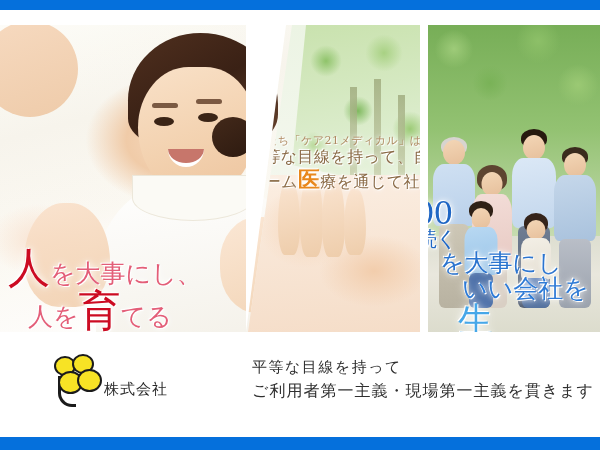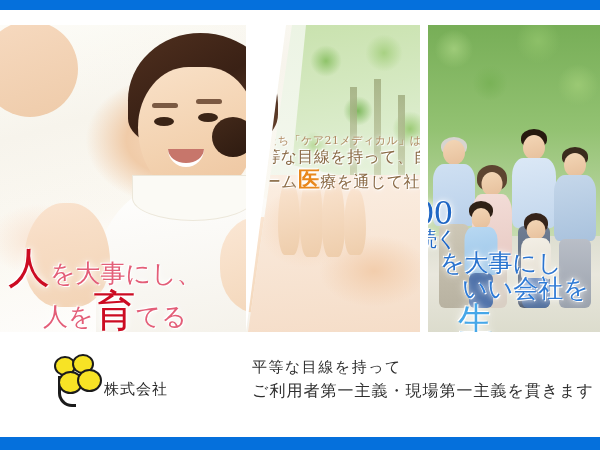--- a/index.html
+++ b/index.html
@@ -92,21 +92,21 @@
   .fam{position:absolute;bottom:24px;}
   .fam .head{position:absolute;left:50%;transform:translateX(-50%);top:0;border-radius:50%;
     background:linear-gradient(165deg,#f3d6b6 0%,#e6bf9b 100%);}
   .fam .hair{position:absolute;left:50%;transform:translateX(-50%);top:-3px;border-radius:50% 50% 40% 40%;}
   .fam .torso{position:absolute;left:50%;transform:translateX(-50%);border-radius:26% 26% 12% 12%;}
   .fam .legs{position:absolute;left:50%;transform:translateX(-50%);border-radius:6px;}
 
   
   .copy{position:absolute;font-family:"DejaVu Serif","Liberation Serif",serif;white-space:nowrap;}
 
-  .copy-left{left:8px;top:222px;line-height:1.02;text-align:center;}
+  .copy-left{left:8px;top:222px;line-height:1.02;}
   .copy-left .ln{display:block;}
   .copy-left .big{font-size:42px;color:#cc0b22;
     text-shadow:0 0 6px #fff,0 0 12px #fff,1px 1px 0 #fff,-1px -1px 0 #fff;}
   .copy-left .med{font-size:25px;color:#e35e78;
     text-shadow:0 0 6px #fff,0 0 10px #fff,1px 1px 0 #fff,-1px -1px 0 #fff;}
   .copy-left .ln2{padding-left:20px;}
 
   .copy-mid{left:186px;top:258px;text-align:center;line-height:1.18;}
   .copy-mid .l1{display:block;font-size:11px;color:#b08a63;letter-spacing:.5px;
     text-shadow:0 0 4px #fff,0 0 8px #fff,1px 1px 0 rgba(255,255,255,.9);}

